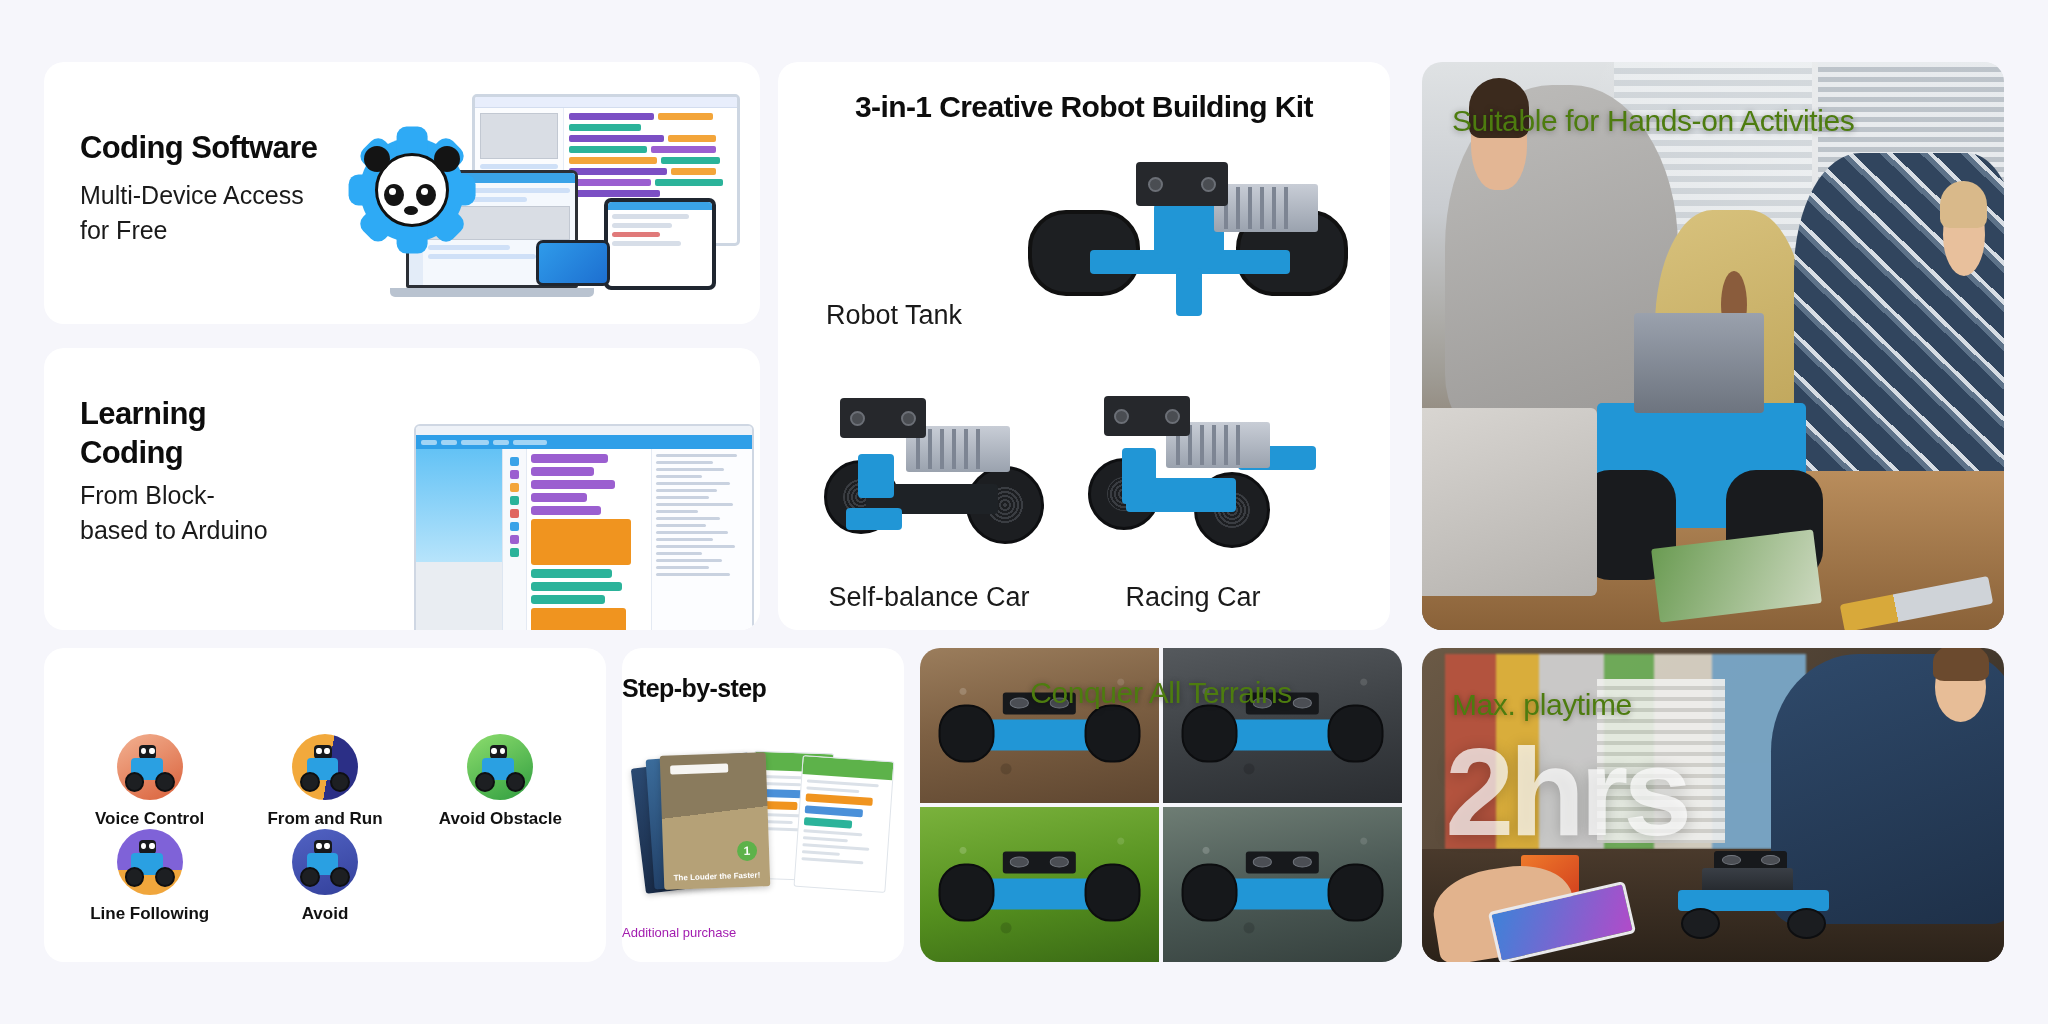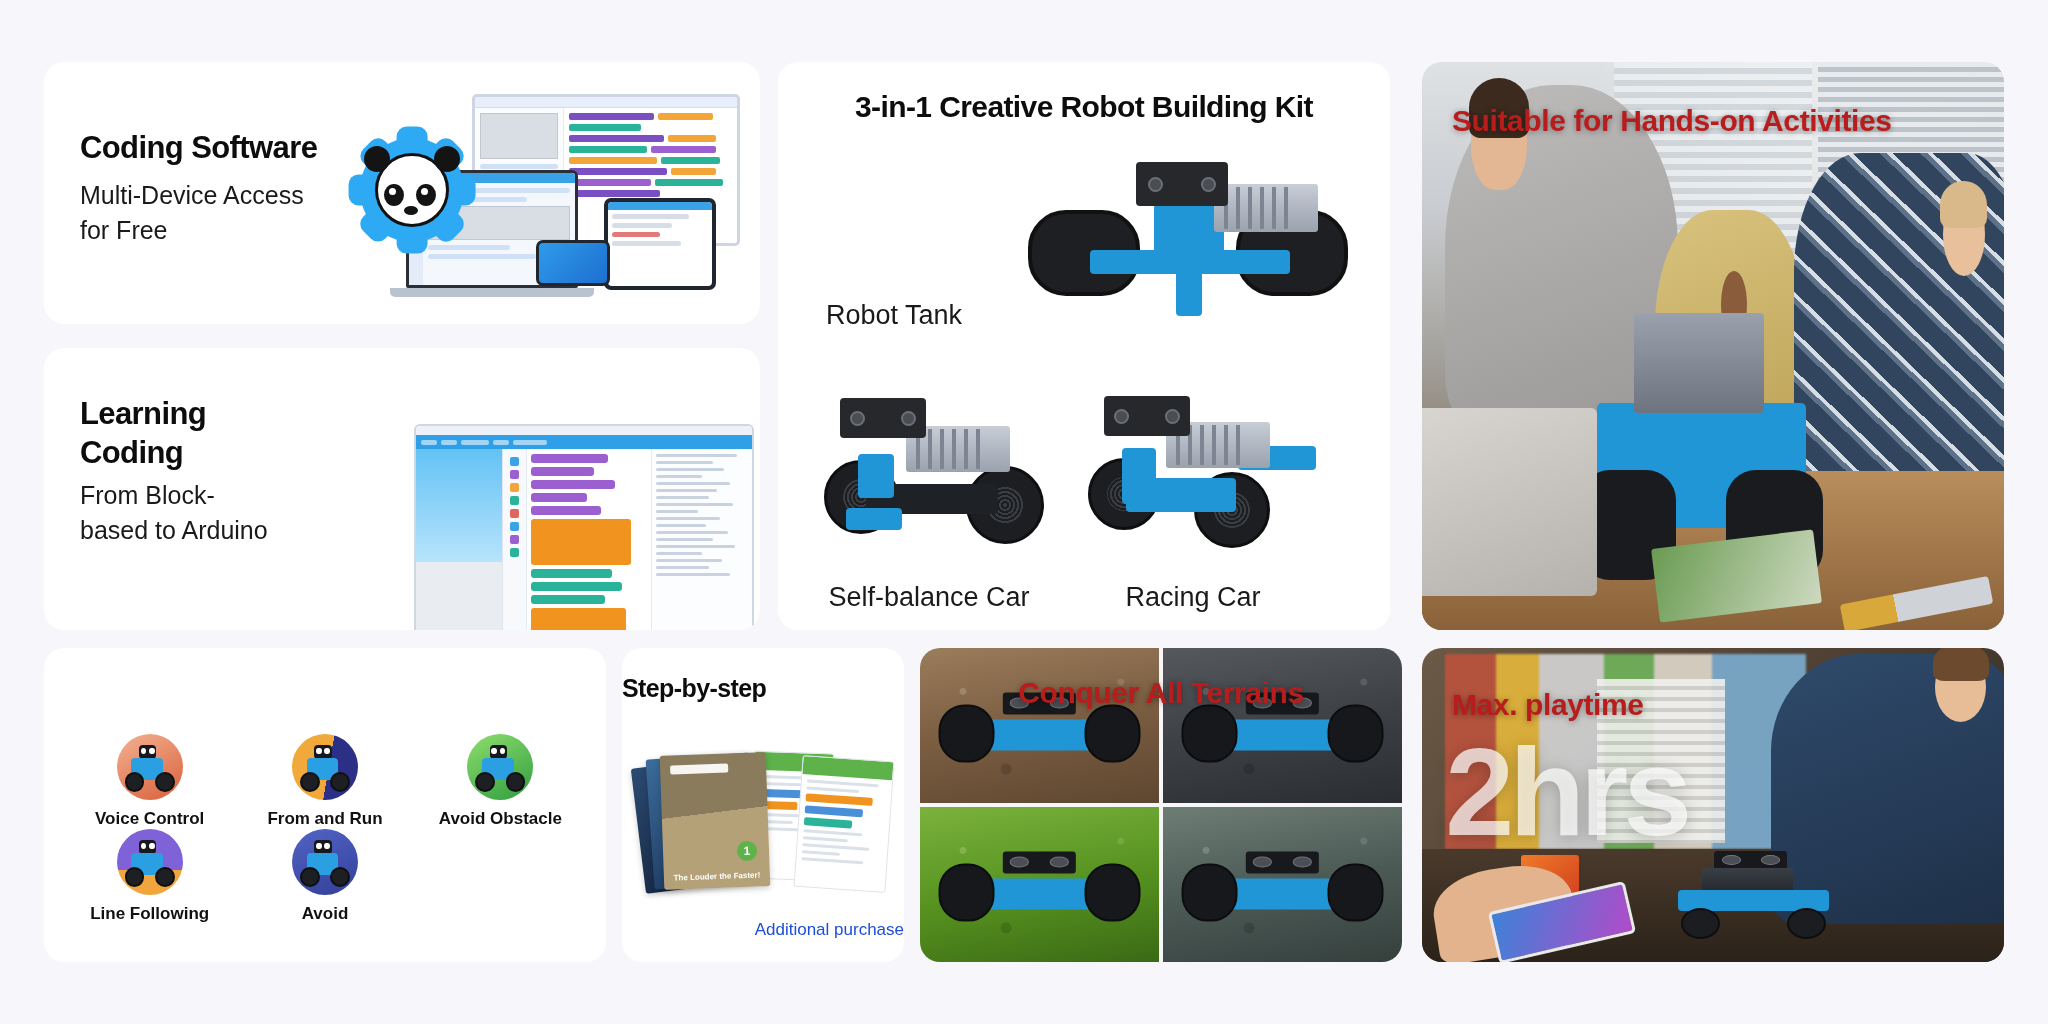--- a/index.html
+++ b/index.html
@@ -15,21 +15,21 @@
     position: absolute;
     background: #ffffff;
     border-radius: 20px;
     overflow: hidden;
   }
   .photo-card { position: absolute; border-radius: 20px; overflow: hidden; }
 
   
   .h-bold   { font-weight: 700; color: #0d0d0d; letter-spacing: -0.6px; }
   .t-reg    { font-weight: 400; color: #1a1a1a; }
-  .on-photo { color: #b91c1c; font-weight: 700; letter-spacing: -0.4px;
+  .on-photo { color: #4d7c0f; font-weight: 400; letter-spacing: -0.4px;
               text-shadow: 0 1px 6px rgba(0,0,0,.40); }
 
   
   #card-coding-software { left: 44px; top: 62px; width: 716px; height: 262px; }
   #card-coding-software .title { position:absolute; left:36px; top:68px; font-size:31px; }
   #card-coding-software .sub   { position:absolute; left:36px; top:116px; font-size:25px; line-height:35px; }
   #card-coding-software .art   { position:absolute; left:310px; top:28px; width:390px; height:210px; }
 
   
   .panda { position:absolute; left:6px; top:48px; width:104px; height:104px; }
@@ -191,22 +191,22 @@
                 background:#17191c; border-radius:4px; }
   .prog-ic .rh::before,.prog-ic .rh::after{ content:""; position:absolute; top:22%;
                 width:32%; height:46%; background:#fff; border-radius:50%; }
   .prog-ic .rh::before{ left:10%; } .prog-ic .rh::after{ right:10%; }
   .prog-lb{ margin-top:9px; font-size:17px; font-weight:700; color:#111; white-space:nowrap; }
 
   
   #card-tutorials { left: 622px; top: 648px; width: 282px; height: 314px; }
   #card-tutorials .title{ position:absolute; top:24px; left:0; right:0; text-align:left;
                           font-size:25px; line-height:33px; }
-  #card-tutorials .cap  { position:absolute; bottom:22px; left:0; right:0; text-align:right;
-                          font-size:17px; color:#1d4ed8; }
+  #card-tutorials .cap  { position:absolute; bottom:22px; left:0; right:0; text-align:left;
+                          font-size:13px; color:#a21caf; }
   .books{ position:absolute; left:10px; top:100px; width:262px; height:148px; }
   .bk{ position:absolute; border-radius:3px; box-shadow:0 2px 6px rgba(0,0,0,.20); }
   .bk1{ left:6px; top:14px; width:104px; height:126px; transform:rotate(-7deg);
         background:linear-gradient(160deg,#2b4a72,#14233c); }
   .bk2{ left:18px; top:8px; width:104px; height:130px; transform:rotate(-4deg);
         background:linear-gradient(160deg,#3b6c9b,#1b3css); background:linear-gradient(160deg,#3b6c9b,#1b355a); }
   .bk3{ left:30px; top:6px; width:106px; height:134px; transform:rotate(-2deg);
         background:linear-gradient(175deg,#8a7b5d 0 44%,#b5a177 44% 100%); overflow:hidden; }
   .bk3 .mb{ position:absolute; left:10px; top:10px; width:58px; height:9px;
             background:#fff; border-radius:2px; opacity:.92; }

